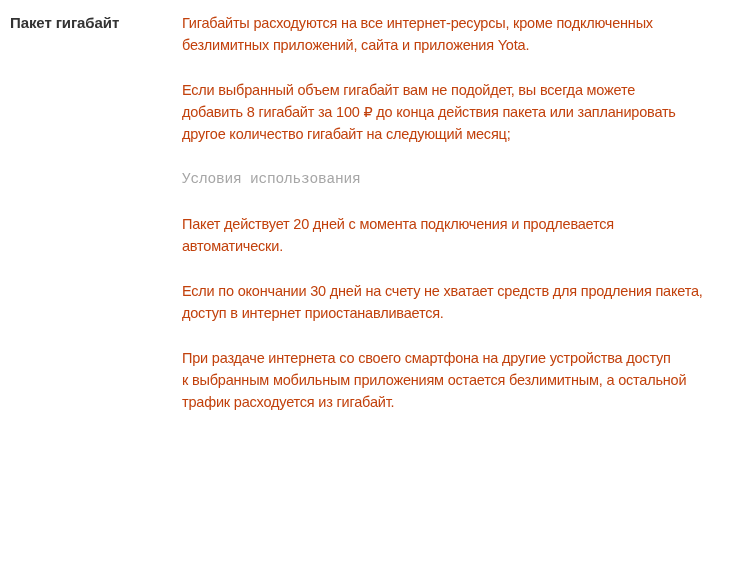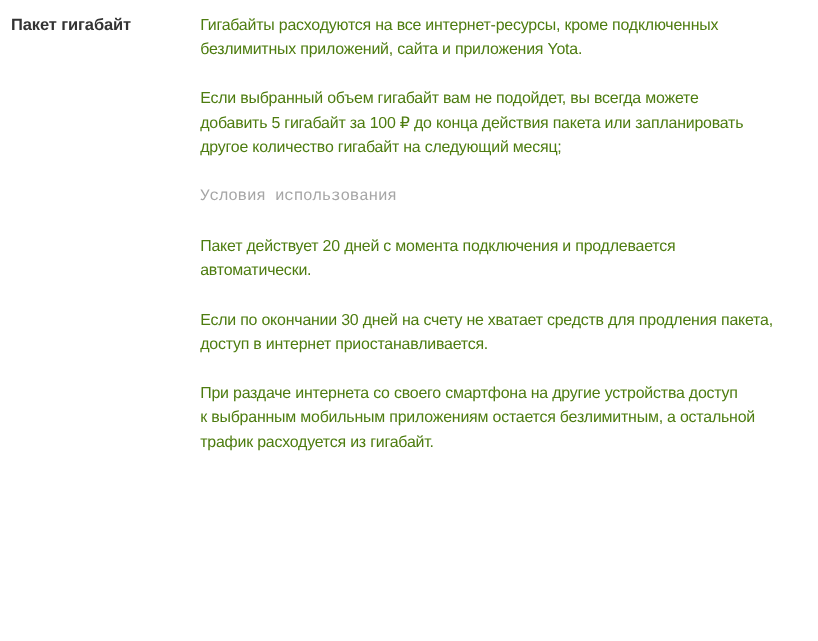--- a/index.html
+++ b/index.html
@@ -33,42 +33,42 @@
   }
   .spec-content {
     flex: 1 1 auto;
     min-width: 0;
   }
   .spec-content p {
     margin: 0 0 23px 0;
     font-size: 14.5px;
     line-height: 22px;
     letter-spacing: -0.2px;
-    color: #4d7c0f;
+    color: #c2410c;
     white-space: pre-line; 
   }
   .spec-content p.muted {
     color: #a6a6a6;
     font-family: Liberation Mono, monospace;
   }
 </style>
 </head>
 <body>
 
 <div class="viewport">
   <div class="spec-row">
 
     <div class="spec-label">Пакет гигабайт</div>
 
     <div class="spec-content">
       <p>Гигабайты расходуются на все интернет-ресурсы, кроме подключенных
 безлимитных приложений, сайта и приложения Yota.</p>
 
       <p>Если выбранный объем гигабайт вам не подойдет, вы всегда можете
-добавить 5 гигабайт за 100 ₽ до конца действия пакета или запланировать
+добавить 8 гигабайт за 100 ₽ до конца действия пакета или запланировать
 другое количество гигабайт на следующий месяц;</p>
 
       <p class="muted">Условия использования</p>
 
       <p>Пакет действует 20 дней с момента подключения и продлевается
 автоматически.</p>
 
 
       <p>Если по окончании 30 дней на счету не хватает средств для продления пакета,
 доступ в интернет приостанавливается.</p>

